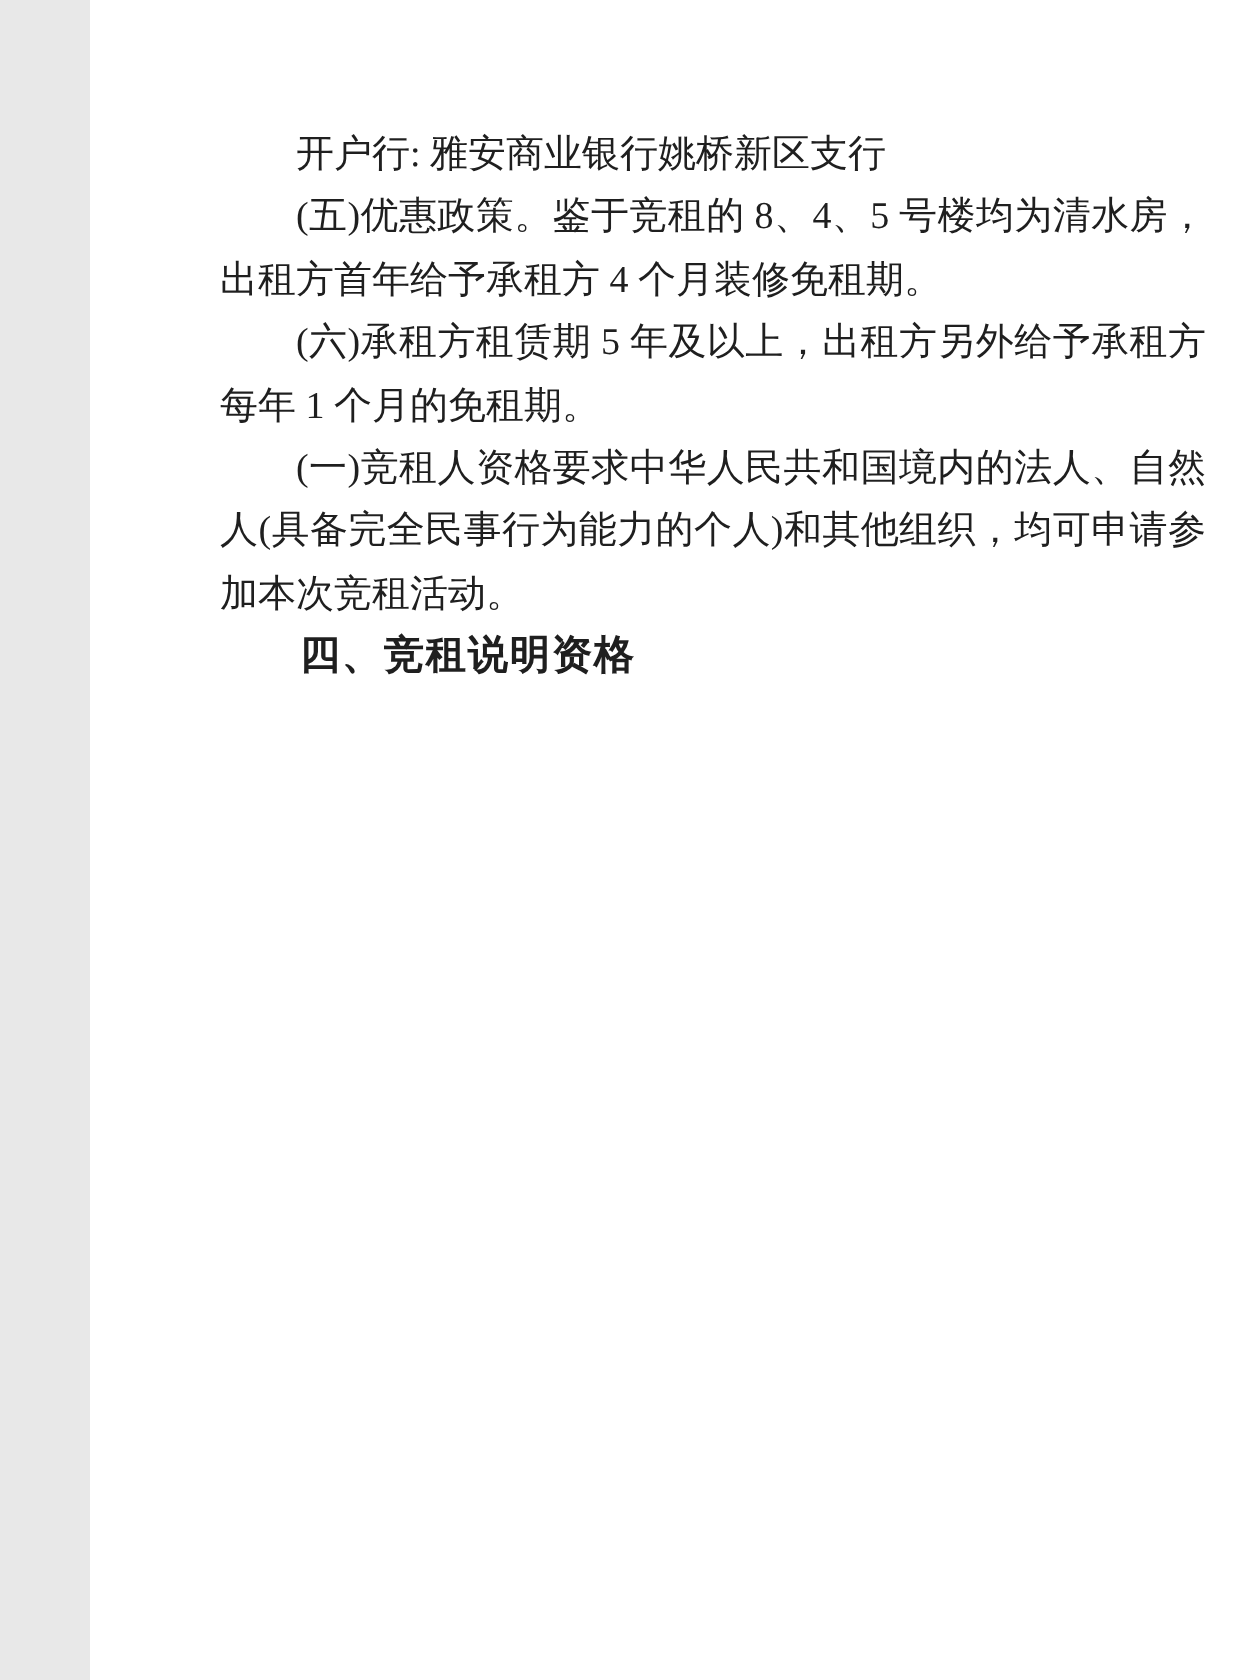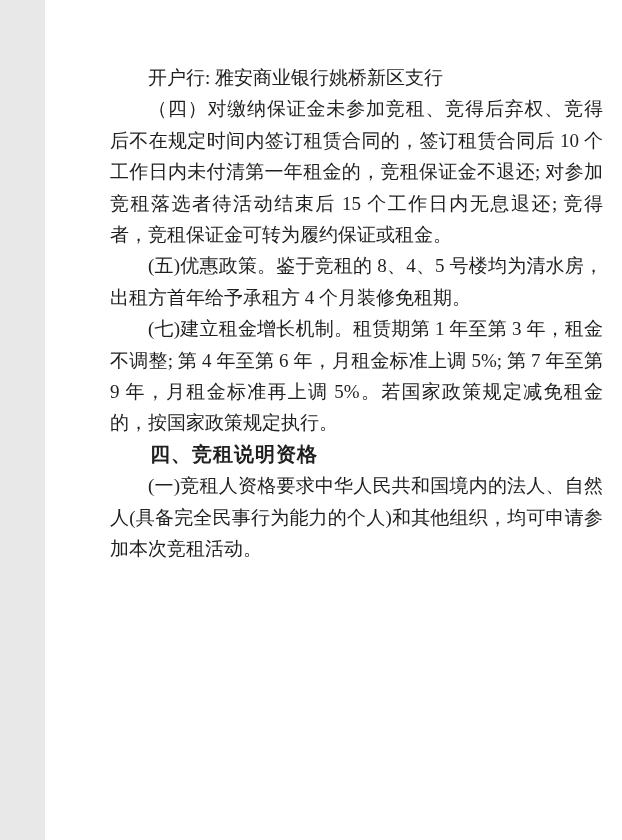--- a/index.html
+++ b/index.html
@@ -41,19 +41,18 @@
     font-size:20px;
     letter-spacing:1px;
   }
 </style>
 </head>
 <body>
 
 <div class="page">
   <div class="text-block">
     <p class="para">开户行: 雅安商业银行姚桥新区支行</p>
-    <p class="para">（四）对缴纳保证金未参加竞租、竞得后弃权、竞得后不在规定时间内签订租赁合同的，签订租赁合同后 10 个工作日内未付清第一年租金的，竞租保证金不退还; 对参加竞租落选者待活动结束后 15 个工作日内无息退还; 竞得者，竞租保证金可转为履约保证或租金。</p>
     <p class="para">(五)优惠政策。鉴于竞租的 8、4、5 号楼均为清水房，出租方首年给予承租方 4 个月装修免租期。</p>
-    <p class="para">(七)建立租金增长机制。租赁期第 1 年至第 3 年，租金不调整; 第 4 年至第 6 年，月租金标准上调 5%; 第 7 年至第 9 年，月租金标准再上调 5%。若国家政策规定减免租金的，按国家政策规定执行。</p>
+    <p class="para">(六)承租方租赁期 5 年及以上，出租方另外给予承租方每年 1 个月的免租期。</p>
+    <p class="para">(一)竞租人资格要求中华人民共和国境内的法人、自然人(具备完全民事行为能力的个人)和其他组织，均可申请参加本次竞租活动。</p>
     <p class="para heading">四、竞租说明资格</p>
-    <p class="para">(一)竞租人资格要求中华人民共和国境内的法人、自然人(具备完全民事行为能力的个人)和其他组织，均可申请参加本次竞租活动。</p>
   </div>
 </div>
 
 </body></html>

